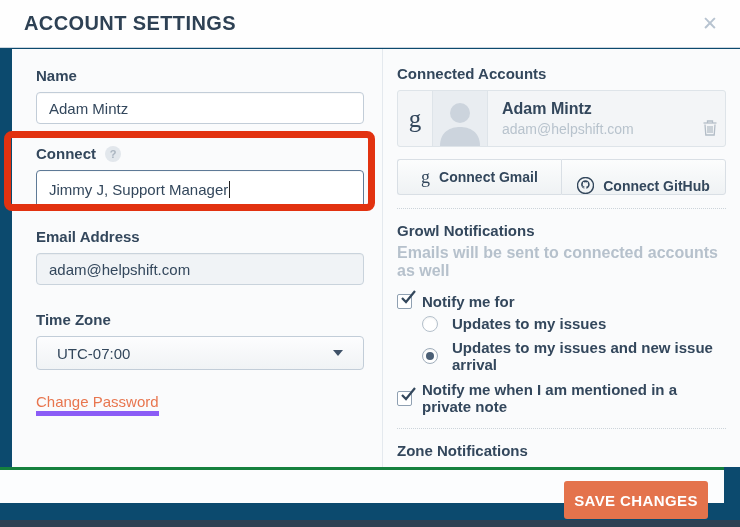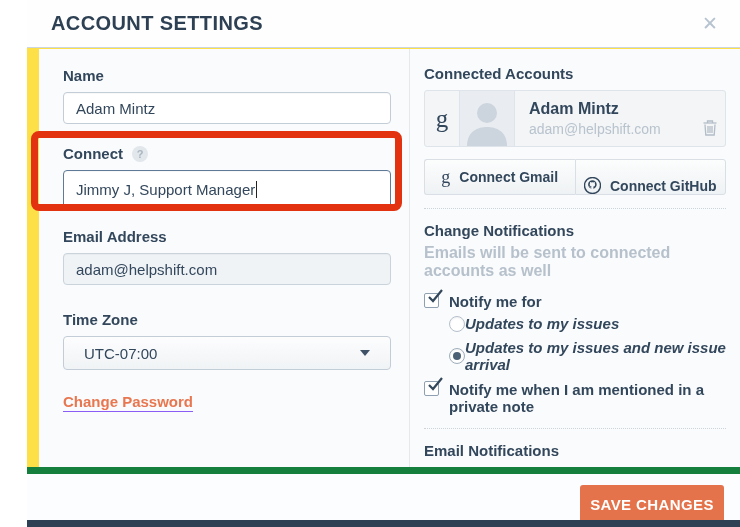--- a/index.html
+++ b/index.html
@@ -2,21 +2,21 @@
 <html><head>
 <meta charset="utf-8">
 <style>
   * { margin:0; padding:0; box-sizing:border-box; }
   html,body { width:740px; height:527px; }
   body {
     font-family:"Liberation Sans","DejaVu Sans",sans-serif;
     background:#fff; position:relative; overflow:hidden;
     color:#33475c;
   }
-  .modal { position:absolute; inset:0; background:#fde047;margin-left:27px; }
+  .modal { position:absolute; inset:0; background:#0c4a6e; }
 
   
   .modal-header {
     position:absolute; top:0; left:0; right:0; height:48px;
     background:#fefefe; border-bottom:1px solid #ccd6df;
     display:flex; align-items:center; padding:0 18px 0 24px;
   }
   .modal-title {
     font-size:20px; font-weight:700; color:#2e4154; letter-spacing:.4px;
   }
@@ -66,22 +66,22 @@
     border:1px solid #c2cdd8; border-radius:4px;
     font-size:15px; color:#33475c; display:flex; align-items:center;
     padding:0 20px; cursor:pointer;
   }
   .select-caret {
     margin-left:auto; width:0; height:0;
     border-left:5px solid transparent; border-right:5px solid transparent;
     border-top:6px solid #3f5268;
   }
   .change-password {
-    display:inline-block; margin-top:23px; font-size:15px; font-weight:700;
-    color:#e8764f; text-decoration:none; border-bottom:1px solid #8b5cf6;
+    display:inline-block; margin-top:23px; font-size:15px; font-weight:400;
+    color:#e8764f; text-decoration:none; border-bottom:5px solid #8b5cf6;
     padding-bottom:1px; cursor:pointer;
   }
 
   
   .annotation {
     position:absolute; left:4px; top:131px; width:371px; height:80px;
     border:7px solid #e23210; border-radius:8px; z-index:50; pointer-events:none;
   }
 
   
@@ -115,45 +115,45 @@
   .connect-btn:last-child { border-radius:0 3px 3px 0;align-items:flex-end; }
   .g-glyph {
     font-family:"Liberation Serif","DejaVu Serif",serif;
     font-size:18px; font-weight:400; color:#33475c;
   }
 
   .dotted-divider { border-top:1px dotted #ccd4da; margin:13px 0 0 0; }
 
   .subtext { font-size:16px; font-weight:700; color:#b6c1cc; margin-top:5px; }
 
-  .check-row { display:flex; gap:10px; cursor:pointer; }
+  .check-row { display:flex; align-items:center; gap:10px; cursor:pointer; }
   .checkbox {
     width:15px; height:15px; background:#fff; border:1px solid #8fa0b2;
     border-radius:2px; position:relative; flex:none;
   }
   .checkbox svg { position:absolute; top:-5px; left:1px; overflow:visible; }
   .check-label { font-size:15px; font-weight:700; color:#33475c; }
 
   .radio-group { margin:5px 0 0 25px; }
-  .radio-row { display:flex; align-items:center; cursor:pointer;font-style:italic; }
+  .radio-row { display:flex; align-items:center; gap:14px; cursor:pointer; }
   .radio-row + .radio-row { margin-top:7px; }
   .radio {
     width:16px; height:16px; border-radius:50%; background:#fff;
     border:1px solid #b4c0cb; flex:none; display:flex; align-items:center; justify-content:center;
     box-shadow:inset 0 1px 2px rgba(0,0,0,.06);
   }
   .radio.selected { border-color:#9fadbb; }
   .radio.selected::after {
     content:""; width:8px; height:8px; border-radius:50%; background:#4b5f75;
   }
 
   
   .modal-footer {
-    position:absolute; left:0; right:0; top:467px; height:53px;
-    background:#fcfdfe; border-top:7px solid #15803d;
+    position:absolute; left:0; right:16px; top:467px; height:36px;
+    background:#fcfdfe; border-top:3px solid #15803d;
   }
   .save-btn {
     position:absolute; right:16px; top:11px; width:144px; height:38px;
     background:#e4734c; border:none; border-radius:3px;
     color:#fff; font-family:inherit; font-size:15px; font-weight:700;
     letter-spacing:.4px; cursor:pointer;
   }
   .bottom-bar {
     position:absolute; left:0; right:0; bottom:0; height:7px; background:#2e4053;
   }
@@ -247,21 +247,21 @@
           <svg width="17" height="17" viewBox="0 0 17 17">
             <circle cx="8.5" cy="8.5" r="8" fill="none" stroke="#33475c" stroke-width="1.4"></circle>
             <path fill="#33475c" d="M8.5 3.2 c-2.5 0 -4.4 1.9 -4.4 4.3 0 1.9 1.3 3.6 3 4.1 0.2 0 0.3 -0.1 0.3 -0.2 v-0.8 c-1.2 0.2 -1.5 -0.5 -1.5 -0.5 -0.2 -0.5 -0.5 -0.6 -0.5 -0.6 -0.4 -0.3 0 -0.3 0 -0.3 0.5 0 0.7 0.5 0.7 0.5 0.4 0.7 1.1 0.5 1.3 0.4 0 -0.3 0.2 -0.5 0.3 -0.6 -1 -0.1 -2 -0.5 -2 -2.1 0 -0.5 0.2 -0.9 0.4 -1.2 0 -0.1 -0.2 -0.6 0 -1.2 0 0 0.4 -0.1 1.2 0.5 0.4 -0.1 0.7 -0.2 1.1 -0.2 0.4 0 0.8 0.1 1.1 0.2 0.9 -0.6 1.2 -0.5 1.2 -0.5 0.2 0.6 0.1 1.1 0 1.2 0.3 0.3 0.4 0.7 0.4 1.2 0 1.7 -1 2 -2 2.1 0.2 0.1 0.3 0.4 0.3 0.8 v1.2 c0 0.1 0.1 0.3 0.3 0.2 1.8 -0.6 3 -2.2 3 -4.1 0 -2.4 -1.9 -4.3 -4.2 -4.3 z"></path>
           </svg>
           <span>Connect GitHub</span>
         </div>
       </div>
 
       <div class="dotted-divider"></div>
 
-      <div class="section-heading" style="margin-top:13px">Change Notifications</div>
+      <div class="section-heading" style="margin-top:13px">Growl Notifications</div>
       <div class="subtext">Emails will be sent to connected accounts as well</div>
 
       <div class="check-row" style="margin-top:13px">
         <span class="checkbox">
           <svg width="18" height="16">
               <path d="M3 8 L7 12 L16 1" stroke="#33475c" stroke-width="2.2" fill="none"></path>
             </svg>
         </span>
         <span class="check-label">Notify me for</span>
       </div>
@@ -281,21 +281,21 @@
         <span class="checkbox">
           <svg width="18" height="16">
               <path d="M3 8 L7 12 L16 1" stroke="#33475c" stroke-width="2.2" fill="none"></path>
             </svg>
         </span>
         <span class="check-label">Notify me when I am mentioned in a private note</span>
       </div>
 
       <div class="dotted-divider"></div>
 
-      <div class="section-heading" style="margin-top:13px">Email Notifications</div>
+      <div class="section-heading" style="margin-top:13px">Zone Notifications</div>
 
 
     </div>
   </div>
 
   <div class="modal-footer">
     <button class="save-btn">SAVE CHANGES</button>
   </div>
 
   <div class="bottom-bar"></div>

